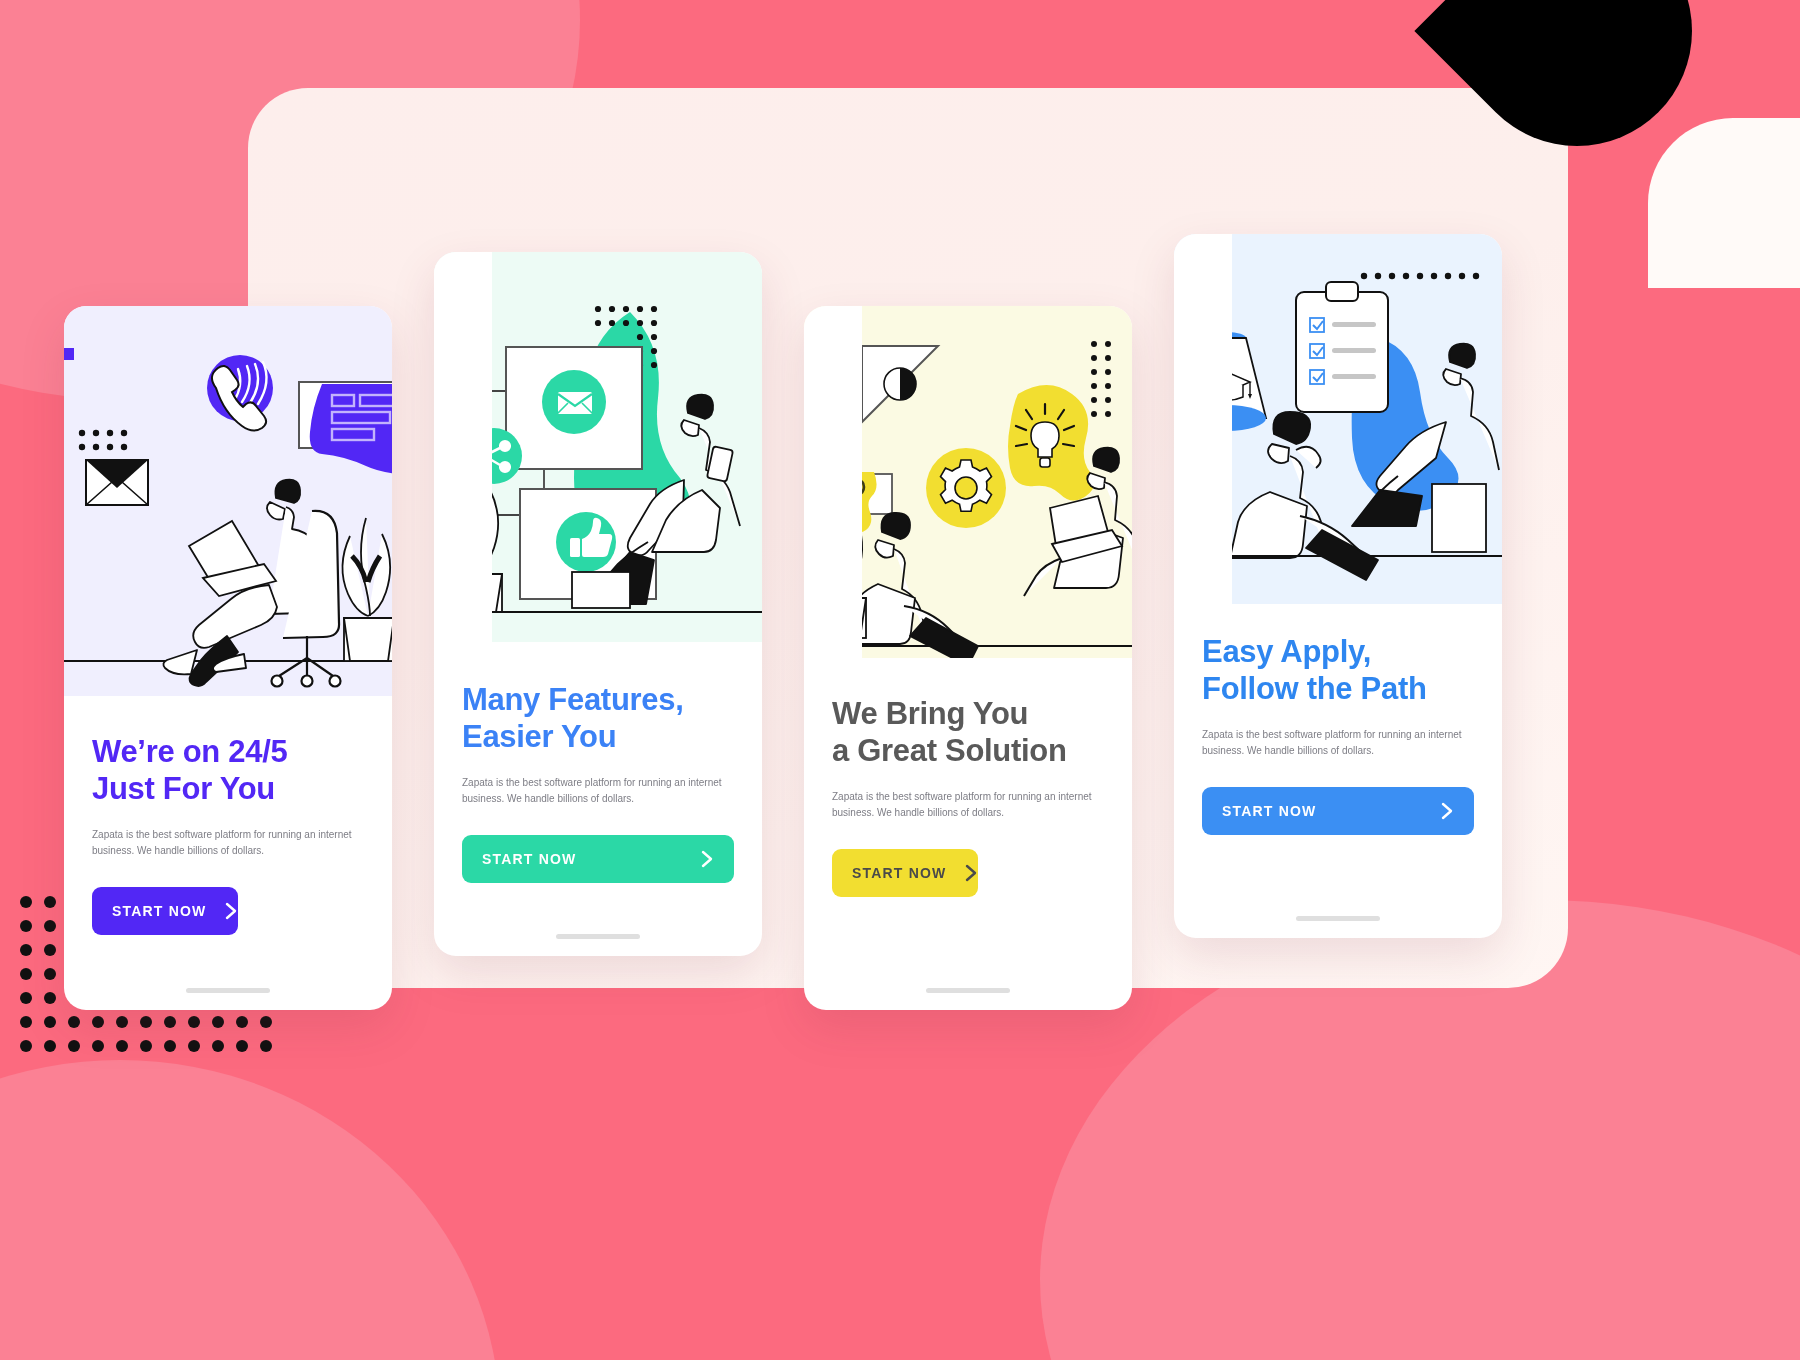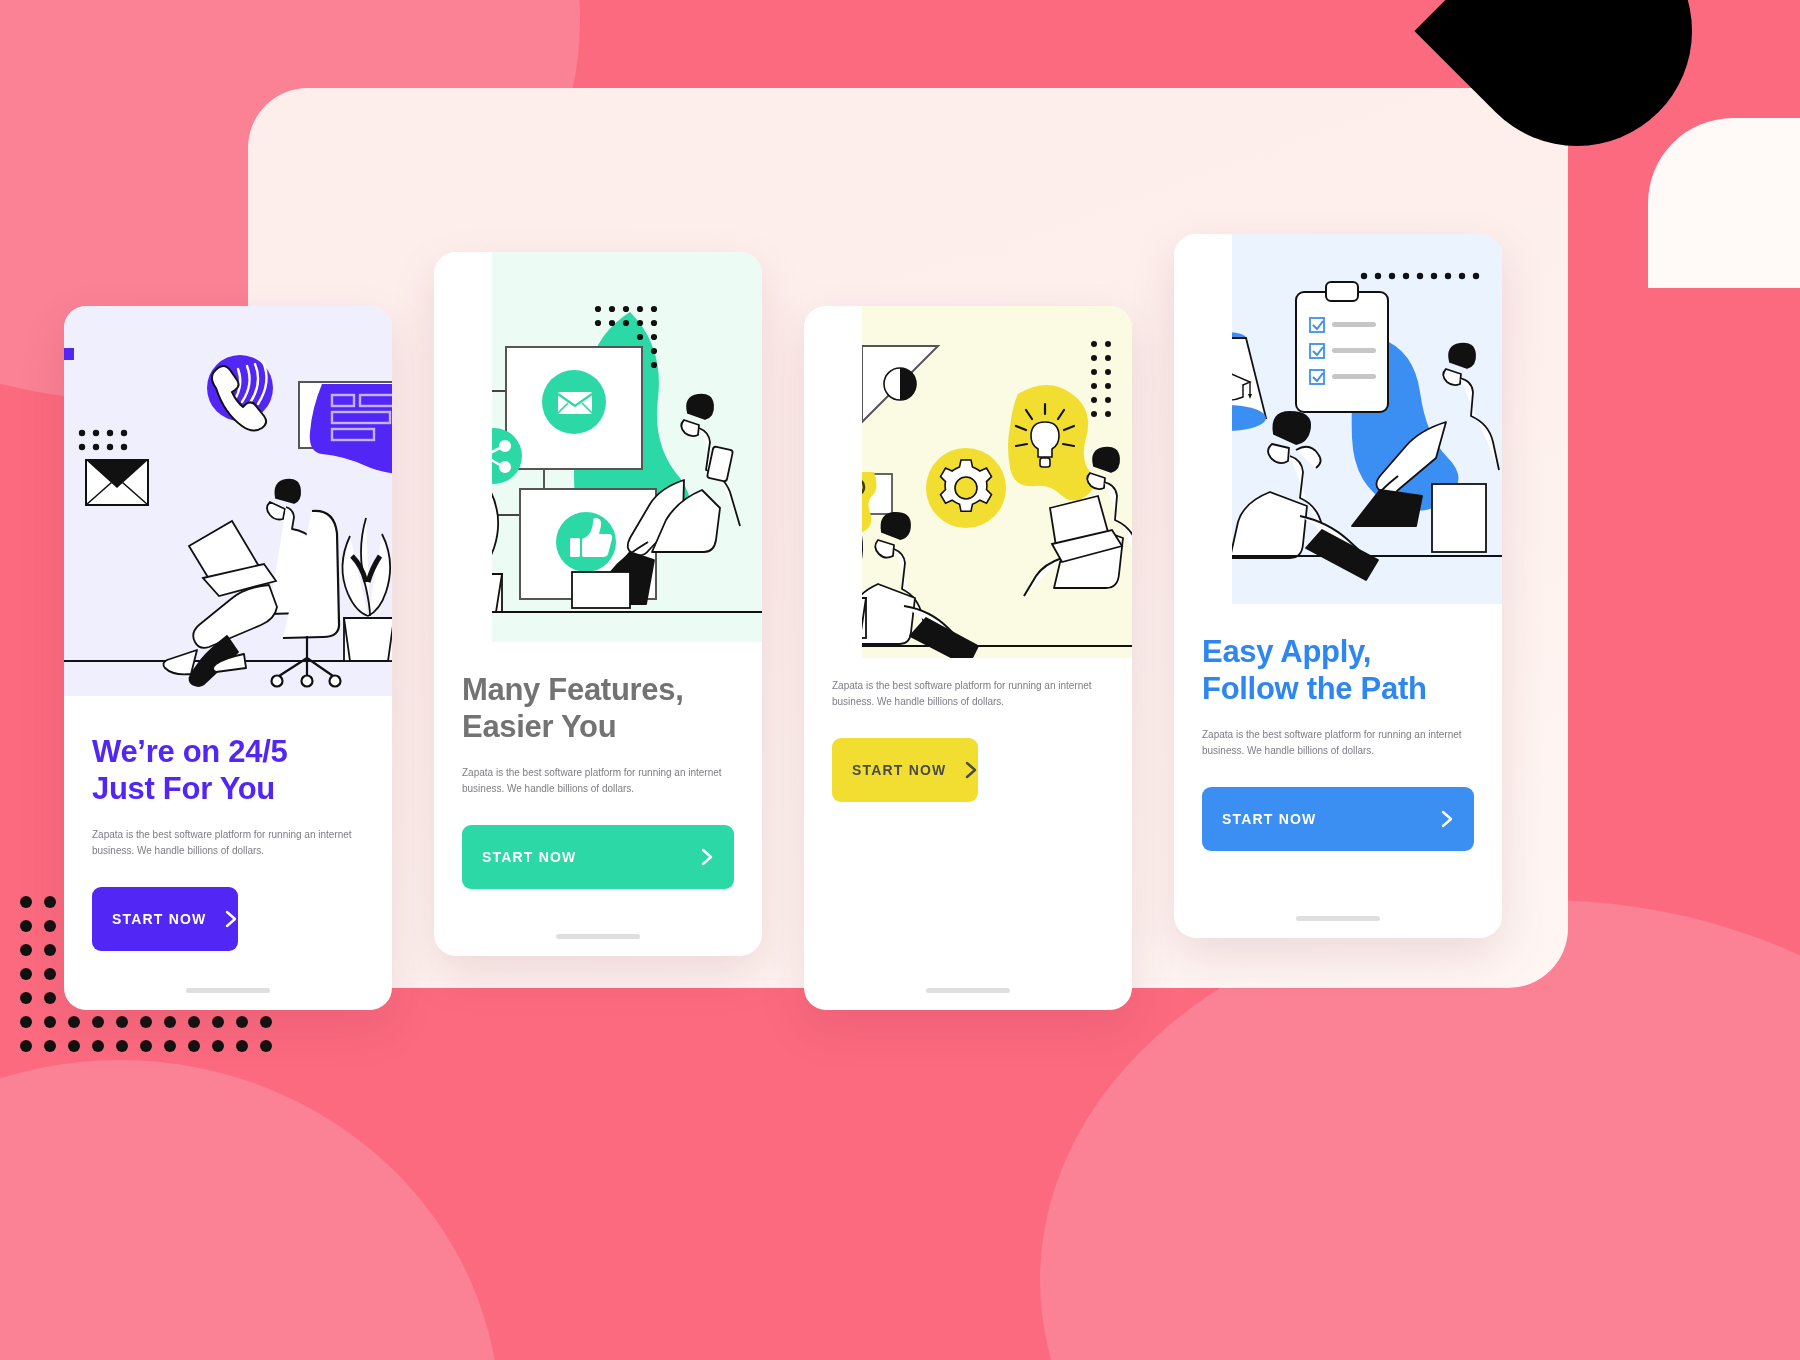--- a/index.html
+++ b/index.html
@@ -102,35 +102,35 @@
   .card-body { padding: 0 28px; position: relative; flex: 1; }
   .card-title {
     font-weight: 800;
     letter-spacing: -0.3px;
     line-height: 1.18;
     font-size: 31px;
     margin-top: 38px;
     white-space: pre-line;
   }
   #card-1 .card-title { color: #5227F5; }
-  #card-2 .card-title { color: #737373; margin-top: 30px; }
+  #card-2 .card-title { color: #3b82f6; margin-top: 40px; }
   #card-3 .card-title { color: #595959; }
   #card-4 .card-title { color: #2E86F0; margin-top: 30px; }
 
   .card-desc {
     margin-top: 20px;
     color: #7D7D85;
     font-size: 10px;
     line-height: 1.6;
     max-width: 272px;
   }
 
   .cta {
     margin-top: 28px;
-    height: 64px;
+    height: 48px;
     border: none;
     border-radius: 9px;
     display: flex; align-items: center;
     padding: 0 20px;
     cursor: pointer;
     font-family: inherit;
     font-size: 14px;
     font-weight: 800;
     letter-spacing: 1.2px;
   }
@@ -490,20 +490,22 @@
         <path d="M50 208 q14 28 4 58 q-6 18 -18 24" fill="#fff" stroke="#111" stroke-width="1.8"></path>
         <path d="M34 192 q-10 34 0 70 q4 18 4 28" fill="#fff" stroke="#111" stroke-width="1.8"></path>
         <path d="M20 230 q10 10 14 26 M48 230 q-8 12 -12 26" fill="#111" stroke="#111" stroke-width="5"></path>
         <rect x="12" y="292" width="50" height="40" fill="#fff" stroke="#111" stroke-width="1.8"></rect>
         <path d="M12 292 h50 l-6 40 h-38 z" fill="#fff" stroke="#111" stroke-width="1.8"></path>
       </g>
       <line x1="0" y1="340" x2="328" y2="340" stroke="#111" stroke-width="1.8"></line>
     </svg>
   </div>
   <div class="card-body">
+    <h2 class="card-title">We Bring You
+a Great Solution</h2>
     <p class="card-desc">Zapata is the best software platform for running an internet business. We handle billions of dollars.</p>
     <button class="cta">
       <span class="cta-label">START NOW</span>
       <span class="cta-chevron">
         <svg width="13" height="18" viewBox="0 0 13 18">
             <path d="M2 2 L10 9 L2 16" fill="none" stroke="currentColor" stroke-width="2.4" stroke-linecap="round" stroke-linejoin="round"></path>
           </svg>
       </span>
     </button>
     <div class="home-indicator"></div>

